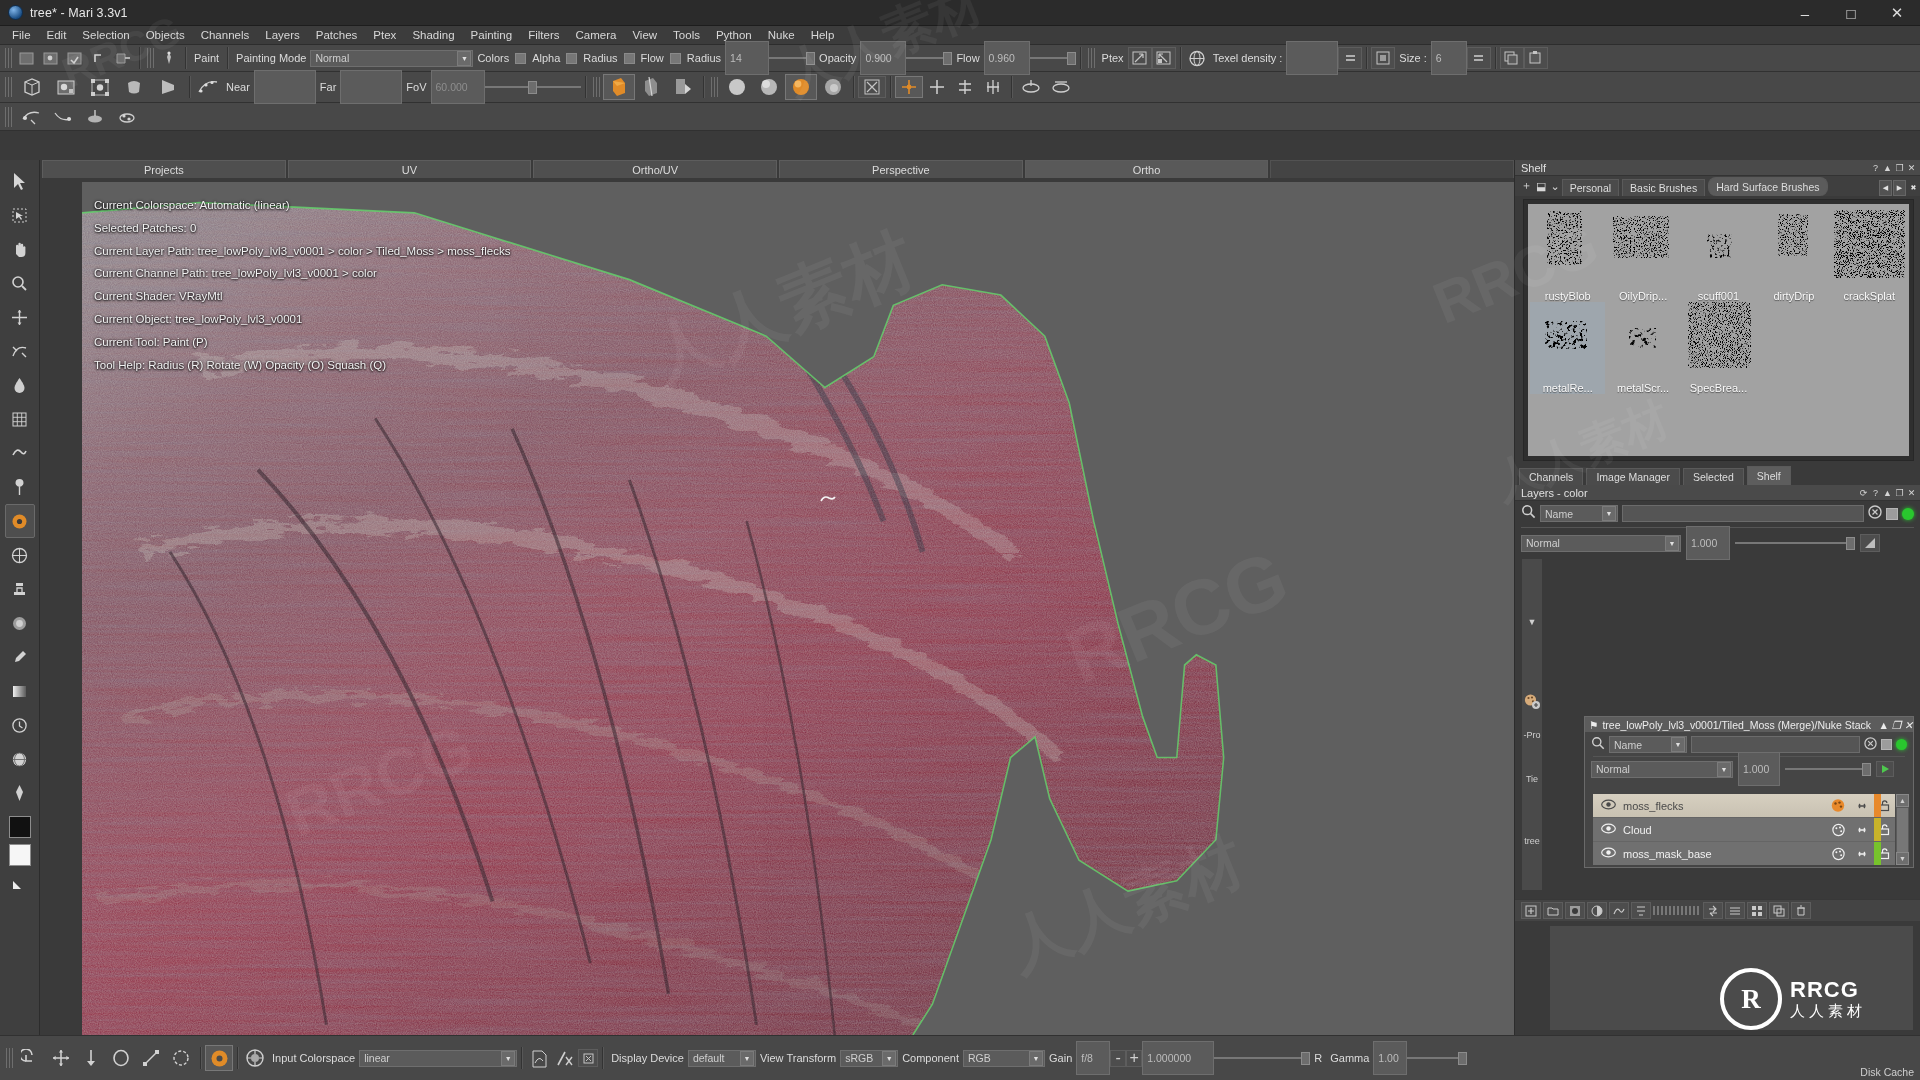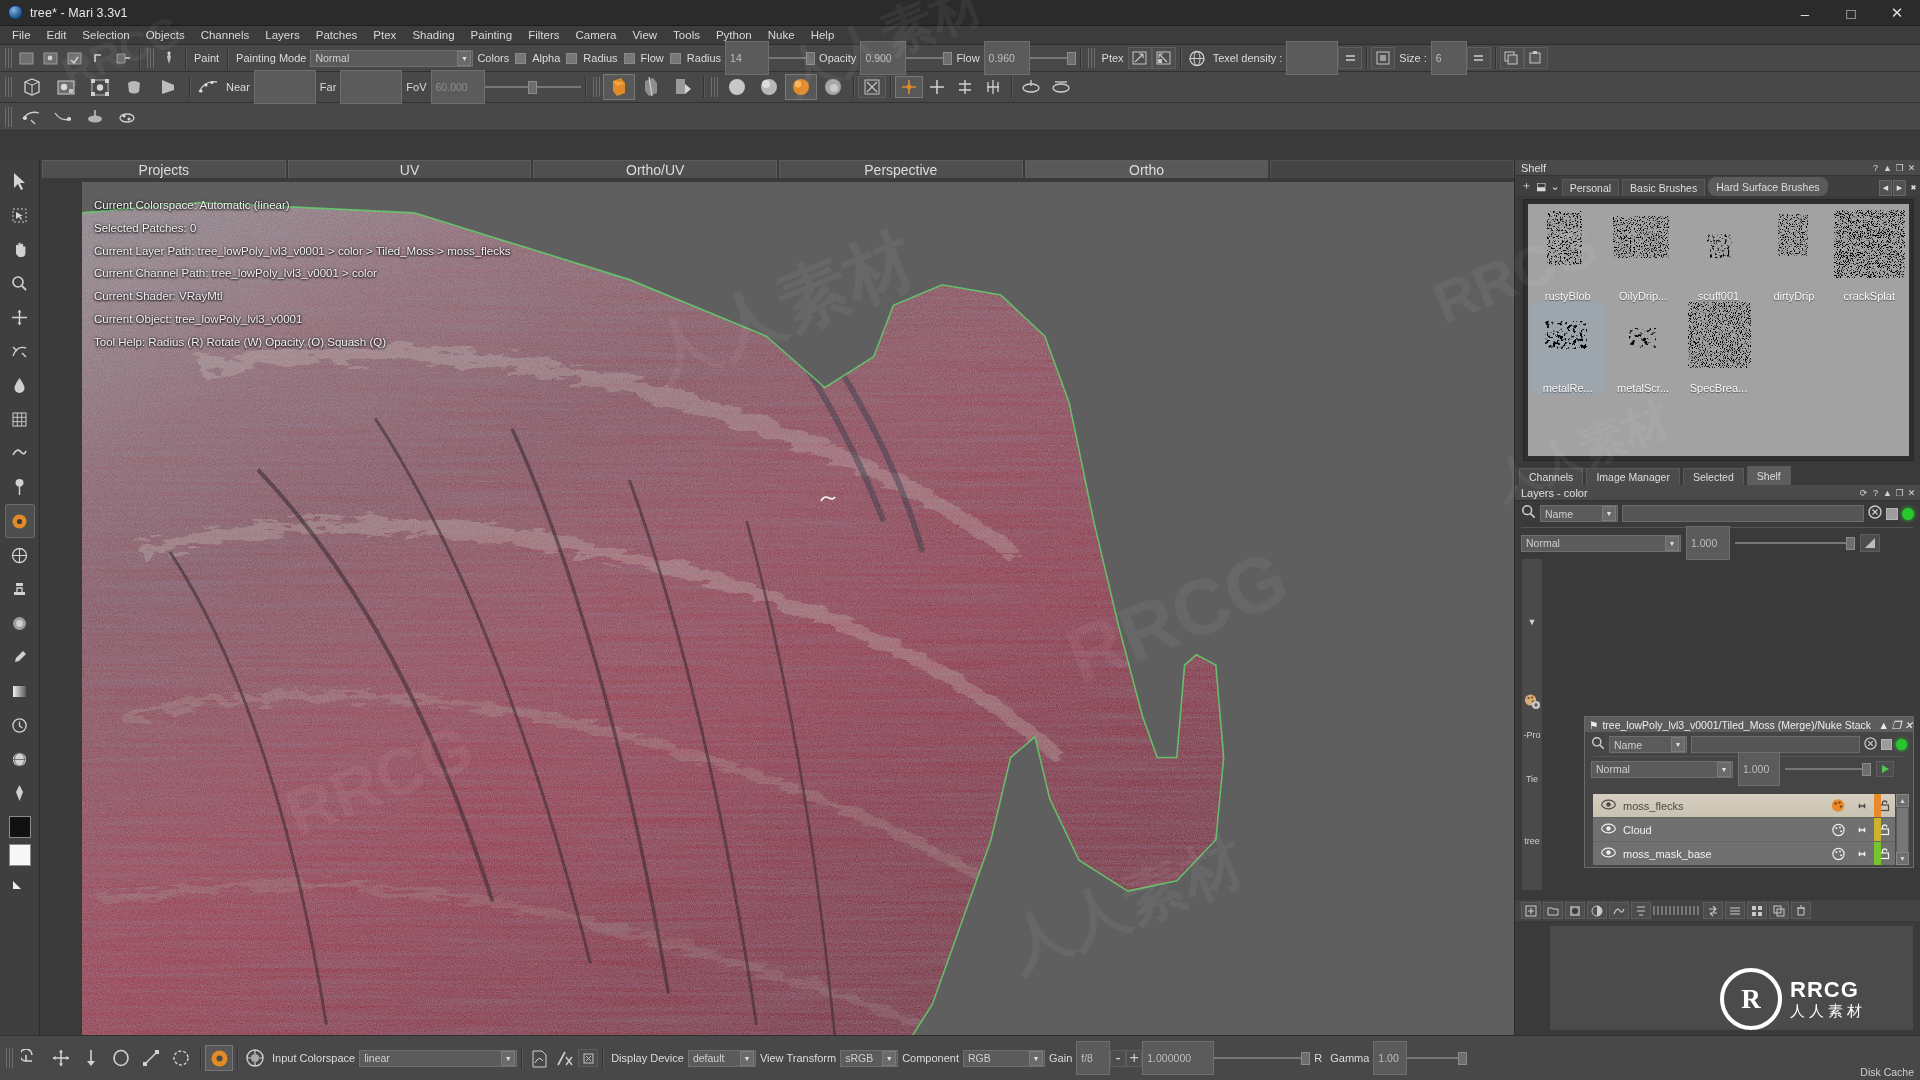--- a/index.html
+++ b/index.html
@@ -55,21 +55,21 @@
   #leftrail { width:40px; background:#3f3f3f; border-right:1px solid #2c2c2c;
      display:flex; flex-direction:column; align-items:center; padding-top:4px; }
   .tool { width:30px;height:34px;display:flex;align-items:center;justify-content:center;
      color:#cecece; }
   .tool.act { background:#4e4e4e; border:1px solid #6a6a6a; border-radius:2px; }
   .tool.act svg circle.acc { fill:#e08b28; }
 
   #center { flex:1; display:flex; flex-direction:column; background:#3a3a3a; min-width:0; }
   #viewtabs { height:20px; display:flex; background:#3a3a3a; padding-left:2px; }
   #viewtabs .vt { flex:1; max-width:245px; height:18px; background:#4f4f4f;
-     border:1px solid #5d5d5d; border-bottom:none; font-size:14px; color:#dcdcdc;
+     border:1px solid #5d5d5d; border-bottom:none; font-size:11px; color:#dcdcdc;
      display:flex;align-items:center;justify-content:center; margin-right:2px;}
   #viewtabs .vt.sel { background:#595959; }
   #viewtabs .vtrest{ flex:1; height:18px; background:#444; border:1px solid #525252; border-bottom:none;}
 
   #canvaswrap { flex:1; position:relative; background:#3a3a3a; padding:3px 0 0 40px; }
   #canvas { position:absolute; left:42px; top:2px; right:0; bottom:0; overflow:hidden;
      background:#5d5d5d; }
   #hud { position:absolute; left:12px; top:12px; z-index:5; }
   #hud .ln { font-size:11.5px; color:#f2f2f2; line-height:22.8px;
      text-shadow:0 0 3px rgba(0,0,0,.85),0 1px 2px rgba(0,0,0,.9); white-space:nowrap; }
@@ -698,20 +698,21 @@
                    L850 830" fill="none" stroke="#63d06b" stroke-width="1.6" opacity=".85"></path>
         </svg>
         
         <div id="hud">
             <div class="ln">Current Colorspace: Automatic (linear)</div>
             <div class="ln">Selected Patches: 0</div>
             <div class="ln">Current Layer Path: tree_lowPoly_lvl3_v0001 &gt; color &gt; Tiled_Moss &gt; moss_flecks</div>
             <div class="ln">Current Channel Path: tree_lowPoly_lvl3_v0001 &gt; color</div>
             <div class="ln">Current Shader: VRayMtl</div>
             <div class="ln">Current Object: tree_lowPoly_lvl3_v0001</div>
+            <div class="ln">Current Tool: Paint (P)</div>
             <div class="ln">Tool Help:   Radius (R)   Rotate (W)   Opacity (O)   Squash (Q)</div>
           </div>
         <div id="cursor">
           <svg width="19" height="17" viewBox="0 0 19 17">
               <path d="M3 9 Q6 3 11 6 Q15 8 17 5" stroke="#f5f5f5" fill="none" stroke-width="1.7"></path>
             </svg>
         </div>
         <div class="wm" style="left:560px;top:80px;font-size:70px;">人人素材</div>
         <div class="wm" style="left:980px;top:390px;font-size:78px;">RRCG</div>
         <div class="wm" style="left:200px;top:560px;font-size:66px;">RRCG</div>

